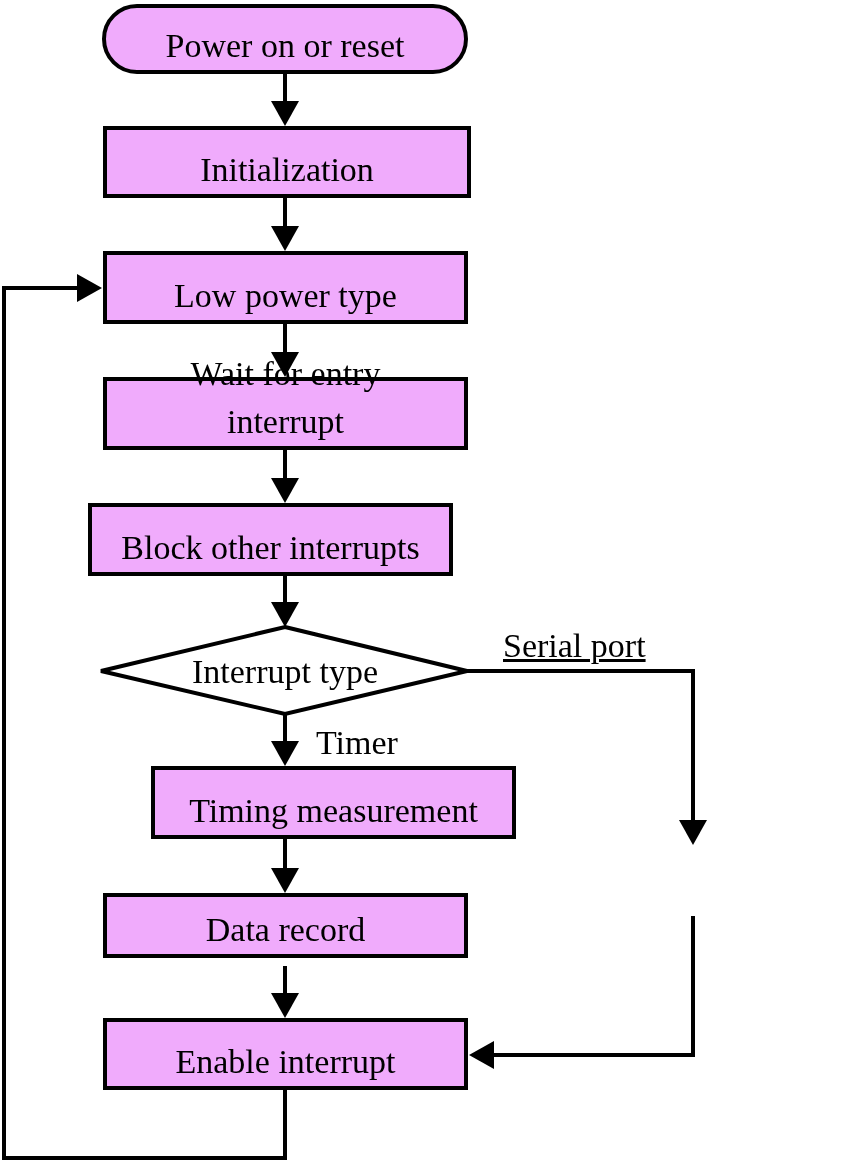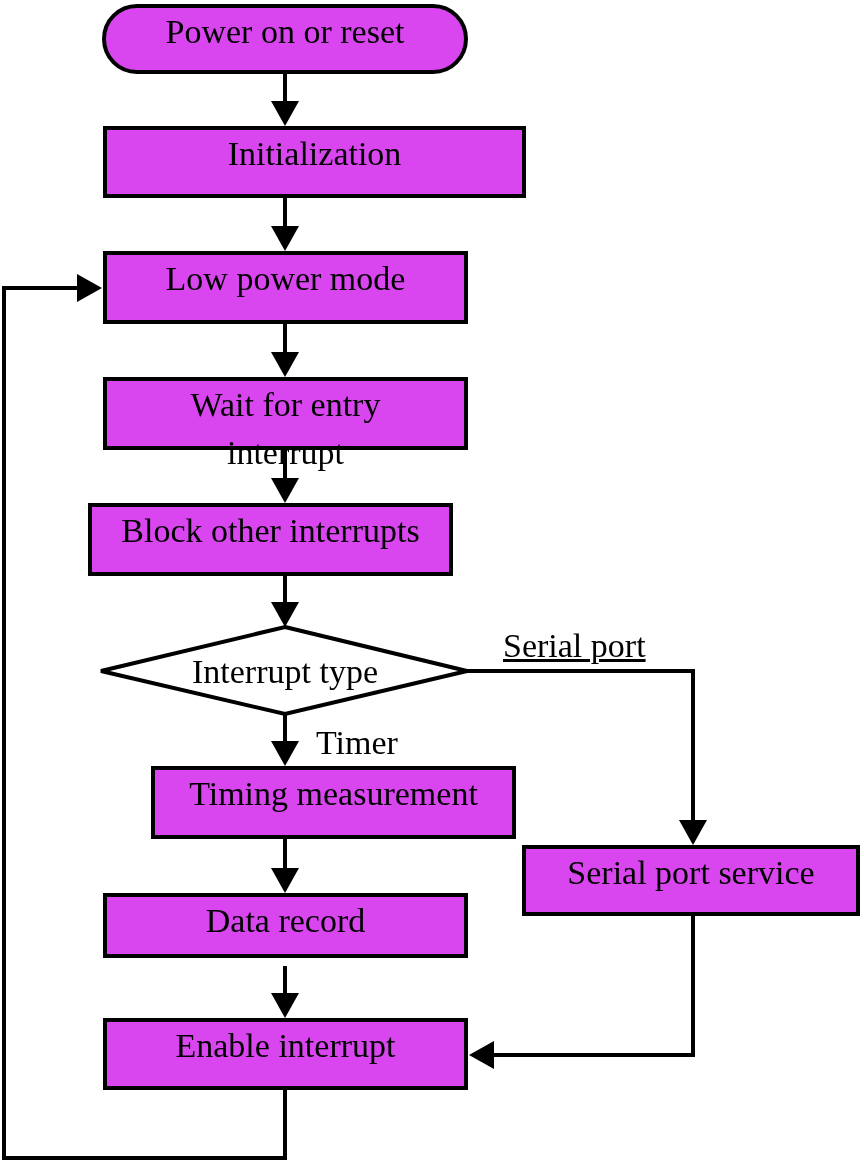--- a/index.html
+++ b/index.html
@@ -20,23 +20,23 @@
     position: absolute;
     left: 0;
     top: 0;
     width: 864px;
     height: 1164px;
   }
   .node {
     position: absolute;
     box-sizing: border-box;
     border: 4px solid #000000;
-    background: #d946ef;
+    background: #f0abfc;
     display: flex;
-    align-items: flex-start;
+    align-items: flex-end;
     justify-content: center;
     text-align: center;
     font-size: 34px;
     line-height: 48px;
     overflow: visible;
   }
   .node.stadium {
     border-radius: 36px;
   }
   .node span {
@@ -100,26 +100,26 @@
     <polygon points="494,1041 494,1069 469,1055" fill="#000000" stroke="none"></polygon>
 
     <path d="M285 1090 L285 1158 L4 1158 L4 288 L78 288"></path>
     <polygon points="77,274 77,302 102,288" fill="#000000" stroke="none"></polygon>
   </svg>
 
   <div class="node stadium" style="left:102px; top:4px; width:366px; height:70px;">
     <span>Power on or reset</span>
   </div>
 
-  <div class="node" style="left:103px; top:126px; width:423px; height:72px;">
+  <div class="node" style="left:103px; top:126px; width:368px; height:72px;">
     <span>Initialization</span>
   </div>
 
   <div class="node" style="left:103px; top:251px; width:365px; height:73px;">
-    <span>Low power mode</span>
+    <span>Low power type</span>
   </div>
 
   <div class="node" style="left:103px; top:377px; width:365px; height:73px;">
     <span class="wrap-narrow">Wait for entry interrupt</span>
   </div>
 
   <div class="node" style="left:88px; top:503px; width:365px; height:73px;">
     <span>Block other interrupts</span>
   </div>
 
@@ -130,21 +130,18 @@
   </div>
 
   <div class="node" style="left:103px; top:893px; width:365px; height:65px;">
     <span>Data record</span>
   </div>
 
   <div class="node" style="left:103px; top:1018px; width:365px; height:72px;">
     <span>Enable interrupt</span>
   </div>
 
-  <div class="node" style="left:522px; top:845px; width:338px; height:71px;">
-    <span>Serial port service</span>
-  </div>
 
   <div class="edge-label" style="left:503px; top:627px;text-decoration:underline;">Serial port</div>
 
   <div class="edge-label" style="left:316px; top:724px;">Timer</div>
 
 </div>
 
 </body></html>

